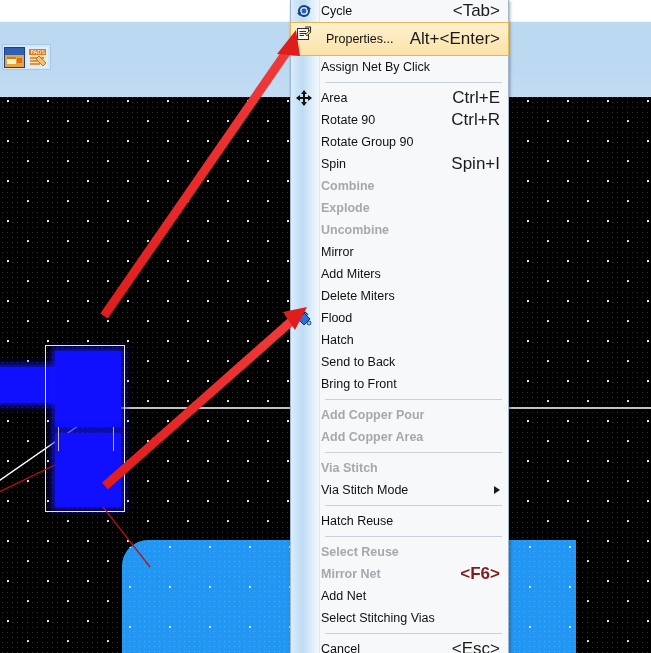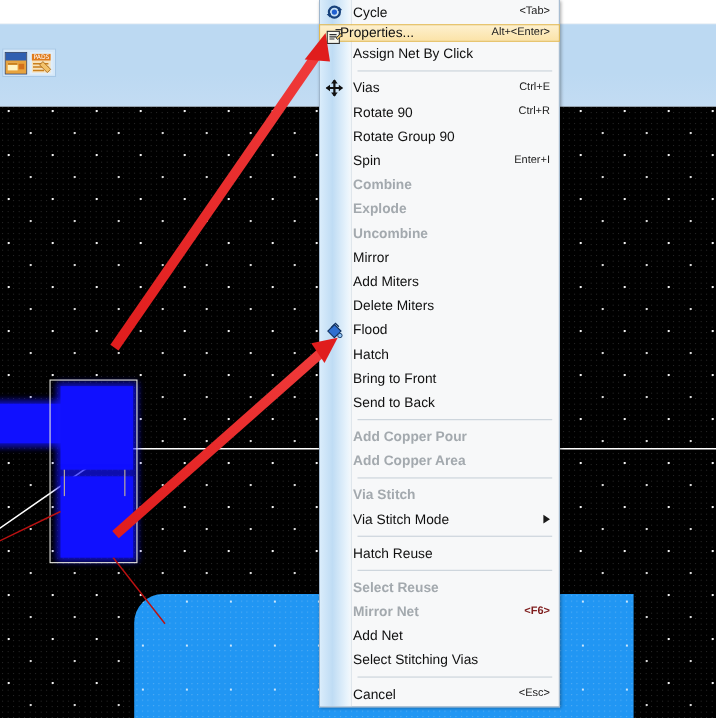--- a/index.html
+++ b/index.html
@@ -207,31 +207,31 @@
     color: #101010;
     padding-left: 30px;
     padding-right: 8px;
     box-sizing: border-box;
     white-space: nowrap;
   }
   .ctx-item.disabled { color: #a3a9ae; font-weight: bold; }
   .ctx-item.highlight {
     background: linear-gradient(180deg, #fdf0ce 0%, #fbe3a8 100%);
     border: 1px solid #e3b84f;
-    height: 16px;
+    height: 34px;
     box-sizing: border-box;
     line-height: 20px;
     margin-left: -1px;
     margin-right: -1px;
-    padding-left: 18px;
+    padding-left: 35px;
   }
   .ctx-label { flex: 0 0 auto; }
   .ctx-accel {
     margin-left: auto;
-    font-size: 10px;
+    font-size: 17px;
     color: #1a1a1a;
     padding-left: 16px;
   }
   .ctx-item.disabled .ctx-accel { color: #7f1d1d; }
   .ctx-sep {
     height: 1px;
     margin: 4px 6px 4px 34px;
     background: #c9d2da;
   }
   .ctx-icon {
@@ -352,33 +352,33 @@
         <li class="ctx-item">
           <span class="ctx-icon">
             <svg width="16" height="16" viewBox="0 0 16 16">
               <path d="M8 1 L8 15 M1 8 L15 8" stroke="#111" stroke-width="2"></path>
               <path d="M8 0 L11 4 L5 4 Z" fill="#111"></path>
               <path d="M8 16 L5 12 L11 12 Z" fill="#111"></path>
               <path d="M0 8 L4 5 L4 11 Z" fill="#111"></path>
               <path d="M16 8 L12 11 L12 5 Z" fill="#111"></path>
             </svg>
           </span>
-          <span class="ctx-label">Vias</span>
+          <span class="ctx-label">Area</span>
           <span class="ctx-accel">Ctrl+E</span>
         </li>
         <li class="ctx-item">
           <span class="ctx-label">Rotate 90</span>
           <span class="ctx-accel">Ctrl+R</span>
         </li>
         <li class="ctx-item">
           <span class="ctx-label">Rotate Group 90</span>
         </li>
         <li class="ctx-item">
           <span class="ctx-label">Spin</span>
-          <span class="ctx-accel">Enter+I</span>
+          <span class="ctx-accel">Spin+I</span>
         </li>
         <li class="ctx-item disabled">
           <span class="ctx-label">Combine</span>
         </li>
         <li class="ctx-item disabled">
           <span class="ctx-label">Explode</span>
         </li>
         <li class="ctx-item disabled">
           <span class="ctx-label">Uncombine</span>
         </li>
@@ -398,24 +398,24 @@
               <path d="M5 6 L9 2 L12 5" stroke="#10305f" stroke-width="1.2" fill="none"></path>
               <circle cx="13" cy="13" r="2" fill="#8fc4f5" stroke="#10305f" stroke-width="0.8"></circle>
             </svg>
           </span>
           <span class="ctx-label">Flood</span>
         </li>
         <li class="ctx-item">
           <span class="ctx-label">Hatch</span>
         </li>
         <li class="ctx-item">
+          <span class="ctx-label">Send to Back</span>
+        </li>
+        <li class="ctx-item">
           <span class="ctx-label">Bring to Front</span>
-        </li>
-        <li class="ctx-item">
-          <span class="ctx-label">Send to Back</span>
         </li>
         <li class="ctx-sep"></li>
         <li class="ctx-item disabled">
           <span class="ctx-label">Add Copper Pour</span>
         </li>
         <li class="ctx-item disabled">
           <span class="ctx-label">Add Copper Area</span>
         </li>
         <li class="ctx-sep"></li>
         <li class="ctx-item disabled">

